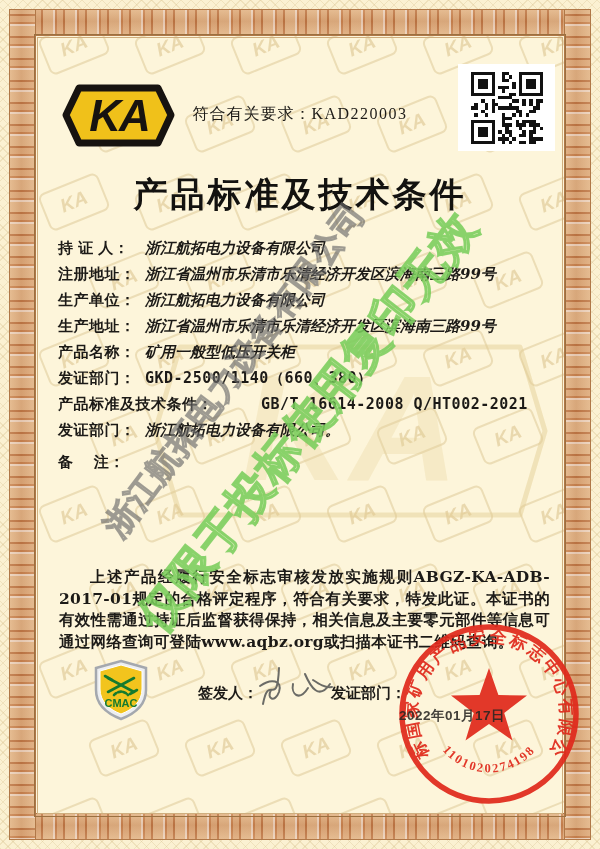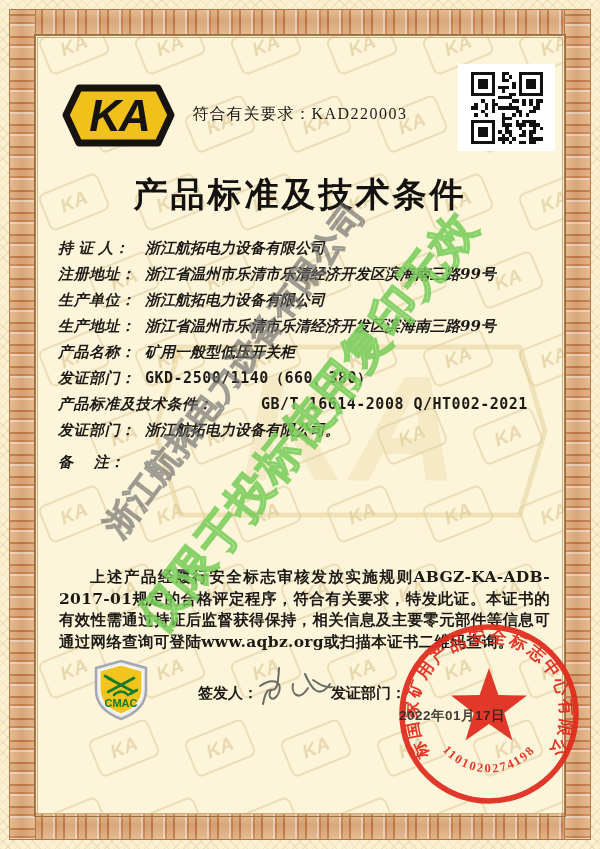--- a/index.html
+++ b/index.html
@@ -38,21 +38,21 @@
   .certno{position:absolute;left:0;right:0;top:104px;text-align:center;font-size:16px;letter-spacing:1px;}
   .certno .num{font-family:"Liberation Serif",serif;margin-left:0;letter-spacing:1.5px;}
   .qrbox{position:absolute;left:458px;top:64px;width:97px;height:87px;background:#fff;
     display:flex;align-items:center;justify-content:center;}
   .title{position:absolute;left:0;right:0;top:172px;text-align:center;font-size:34px;font-weight:900;
     letter-spacing:3px;font-family:"Liberation Serif","DejaVu Serif",serif;color:#131210;}
   .fields{position:absolute;left:58px;top:239px;right:36px;font-size:15px;}
   .frow{display:flex;align-items:baseline;height:26px;}
   .frow:nth-child(9){margin-top:6px;}
   .frow:nth-child(10){margin-top:12px;}
-  .flabel{font-weight:700;white-space:pre;flex:0 0 auto;width:87px;letter-spacing:.5px;font-style:italic;}
+  .flabel{font-weight:700;white-space:pre;flex:0 0 auto;width:87px;letter-spacing:.5px;}
   .flabel.wide{width:auto;margin-right:48px;}
   .fvalue{white-space:pre;}
   .kai{font-family:"DejaVu Serif",serif;font-weight:700;font-style:italic;}
   .print{font-family:"DejaVu Sans Mono",monospace;font-weight:700;letter-spacing:.5px;}
   .lbl2{font-weight:700;white-space:pre;margin-left:58px;margin-right:18px;letter-spacing:.5px;font-family:"Liberation Sans",sans-serif;font-style:normal;}
   .statement{position:absolute;left:59px;right:50px;top:566px;margin:0;text-indent:2em;
     font-size:15.5px;line-height:21.6px;font-weight:700;letter-spacing:.3px;
     font-family:"DejaVu Serif",serif;text-align:justify;}
   
   .cmac{position:absolute;left:92px;top:659px;}

